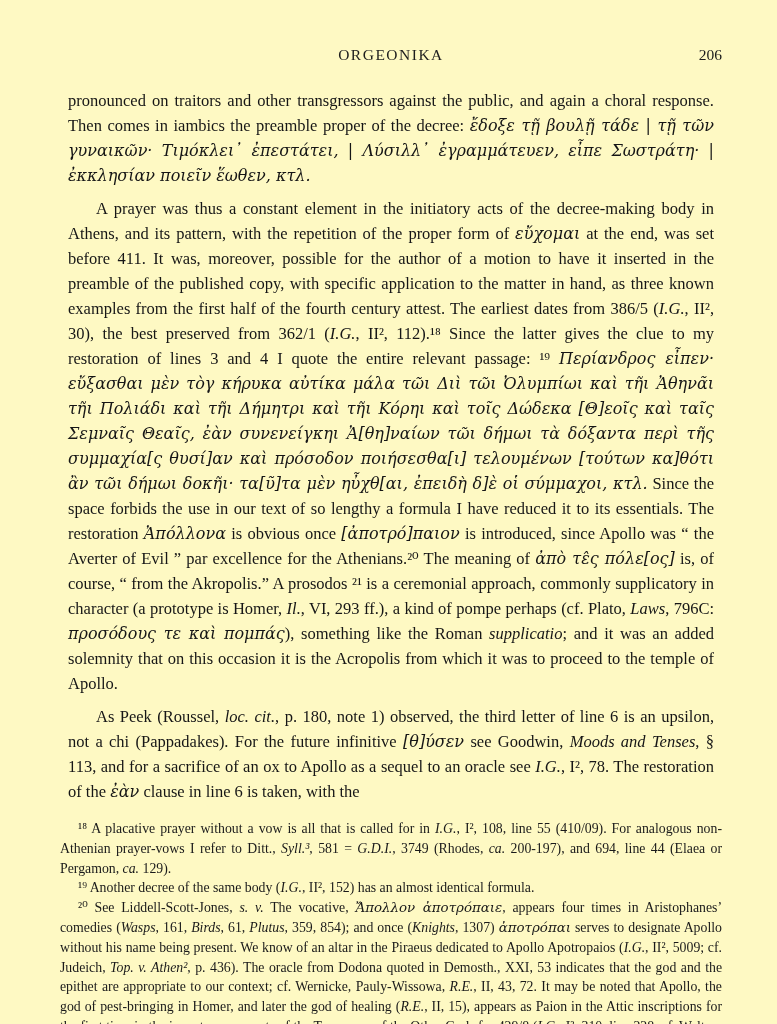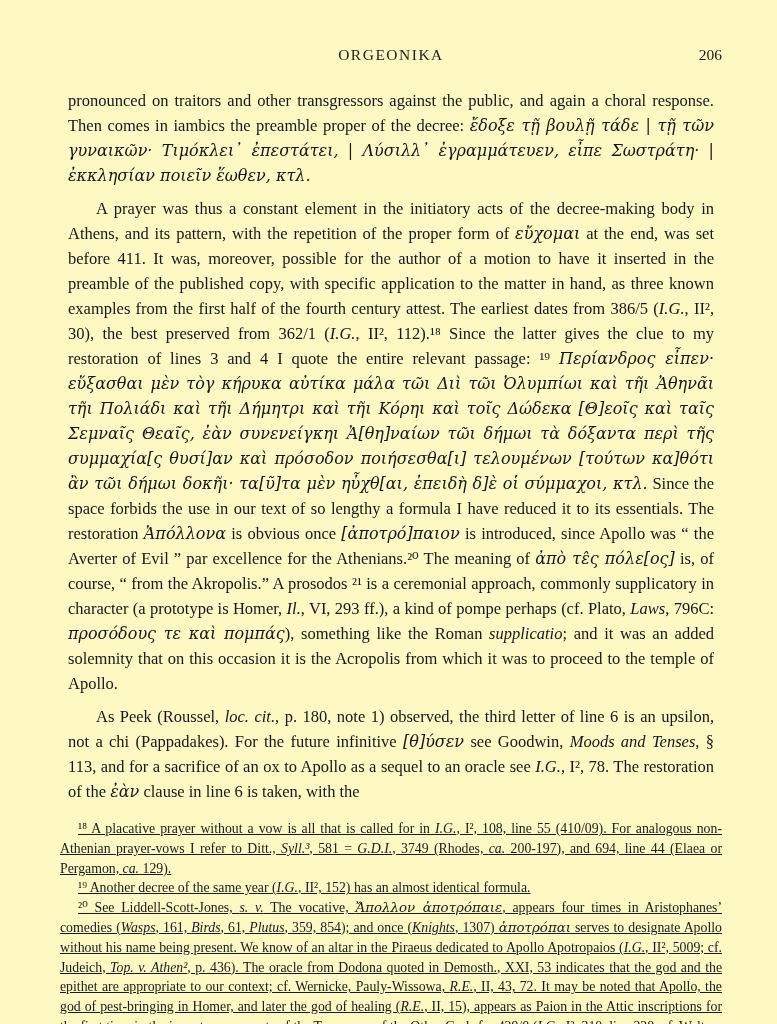--- a/index.html
+++ b/index.html
@@ -54,21 +54,20 @@
   .footnotes {
     margin-top: 15px;
     font-size: 13.8px;
     line-height: 19.8px;
     text-align: justify;
     color: #1a1a1a;
   }
   .footnotes p.fn {
     margin: 0;
     text-indent: 18px;
-    text-decoration: underline;
   }
   
   .g {
     font-family: "DejaVu Serif", "Liberation Serif", serif;
     font-style: italic;
     font-size: 0.97em;
   }
   
   .i {
     font-style: italic;
@@ -85,18 +84,18 @@
   </div>
 
   <div class="main">
     <p class="para noindent"><span>pronounced on traitors and other transgressors against the public, and again a choral response.  Then comes in iambics the preamble proper of the decree: </span><span class="g">ἔδοξε τῇ βουλῇ τάδε | τῇ τῶν γυναικῶν· Τιμόκλει᾽ ἐπεστάτει, | Λύσιλλ᾽ ἐγραμμάτευεν, εἶπε Σωστράτη· | ἐκκλησίαν ποιεῖν ἕωθεν, κτλ.</span></p>
     <p class="para"><span>A prayer was thus a constant element in the initiatory acts of the decree-making body in Athens, and its pattern, with the repetition of the proper form of </span><span class="g">εὔχομαι</span><span> at the end, was set before 411.  It was, moreover, possible for the author of a motion to have it inserted in the preamble of the published copy, with specific application to the matter in hand, as three known examples from the first half of the fourth century attest.  The earliest dates from 386/5 (</span><span class="i">I.G.</span><span>, II², 30), the best preserved from 362/1 (</span><span class="i">I.G.</span><span>, II², 112).¹⁸  Since the latter gives the clue to my restoration of lines 3 and 4 I quote the entire relevant passage: ¹⁹ </span><span class="g">Περίανδρος εἶπεν· εὔξασθαι μὲν τὸγ κήρυκα αὐτίκα μάλα τῶι Διὶ τῶι Ὀλυμπίωι καὶ τῆι Ἀθηνᾶι τῆι Πολιάδι καὶ τῆι Δήμητρι καὶ τῆι Κόρηι καὶ τοῖς Δώδεκα [Θ]εοῖς καὶ ταῖς Σεμναῖς Θεαῖς, ἐὰν συνενείγκηι Ἀ[θη]ναίων τῶι δήμωι τὰ δόξαντα περὶ τῆς συμμαχία[ς θυσί]αν καὶ πρόσοδον ποιήσεσθα[ι] τελουμένων [τούτων κα]θότι ἂν τῶι δήμωι δοκῆι· τα[ῦ]τα μὲν ηὖχθ[αι, ἐπειδὴ δ]ὲ οἱ σύμμαχοι, κτλ.</span><span> Since the space forbids the use in our text of so lengthy a formula I have reduced it to its essentials.  The restoration </span><span class="g">Ἀπόλλονα</span><span> is obvious once </span><span class="g">[ἀποτρό]παιον</span><span> is introduced, since Apollo was “ the Averter of Evil ” par excellence for the Athenians.²⁰  The meaning of </span><span class="g">ἀπὸ τε̂ς πόλε[ος]</span><span> is, of course, “ from the Akropolis.”  A prosodos ²¹ is a ceremonial approach, commonly supplicatory in character (a prototype is Homer, </span><span class="i">Il.</span><span>, VI, 293 ff.), a kind of pompe perhaps (cf. Plato, </span><span class="i">Laws</span><span>, 796C: </span><span class="g">προσόδους τε καὶ πομπάς</span><span>), something like the Roman </span><span class="i">supplicatio</span><span>; and it was an added solemnity that on this occasion it is the Acropolis from which it was to proceed to the temple of Apollo.</span></p>
     <p class="para"><span>As Peek (Roussel, </span><span class="i">loc. cit.</span><span>, p. 180, note 1) observed, the third letter of line 6 is an upsilon, not a chi (Pappadakes).  For the future infinitive </span><span class="g">[θ]ύσεν</span><span> see Goodwin, </span><span class="i">Moods and Tenses</span><span>, § 113, and for a sacrifice of an ox to Apollo as a sequel to an oracle see </span><span class="i">I.G.</span><span>, I², 78.  The restoration of the </span><span class="g">ἐὰν</span><span> clause in line 6 is taken, with the</span></p>
   </div>
 
   <div class="footnotes">
     <p class="fn"><span>¹⁸ A placative prayer without a vow is all that is called for in </span><span class="i">I.G.</span><span>, I², 108, line 55 (410/09).  For analogous non-Athenian prayer-vows I refer to Ditt., </span><span class="i">Syll.³</span><span>, 581 = </span><span class="i">G.D.I.</span><span>, 3749 (Rhodes, </span><span class="i">ca.</span><span> 200-197), and 694, line 44 (Elaea or Pergamon, </span><span class="i">ca.</span><span> 129).</span></p>
-    <p class="fn"><span>¹⁹ Another decree of the same year (</span><span class="i">I.G.</span><span>, II², 152) has an almost identical formula.</span></p>
+    <p class="fn"><span>¹⁹ Another decree of the same body (</span><span class="i">I.G.</span><span>, II², 152) has an almost identical formula.</span></p>
     <p class="fn"><span>²⁰ See Liddell-Scott-Jones, </span><span class="i">s. v.</span><span>  The vocative, </span><span class="g">Ἄπολλον ἀποτρόπαιε</span><span>, appears four times in Aristophanes’ comedies (</span><span class="i">Wasps</span><span>, 161, </span><span class="i">Birds</span><span>, 61, </span><span class="i">Plutus</span><span>, 359, 854); and once (</span><span class="i">Knights</span><span>, 1307) </span><span class="g">ἀποτρόπαι</span><span> serves to designate Apollo without his name being present.  We know of an altar in the Piraeus dedicated to Apollo Apotropaios (</span><span class="i">I.G.</span><span>, II², 5009; cf. Judeich, </span><span class="i">Top. v. Athen²</span><span>, p. 436).  The oracle from Dodona quoted in Demosth., XXI, 53 indicates that the god and the epithet are appropriate to our context; cf. Wernicke, Pauly-Wissowa, </span><span class="i">R.E.</span><span>, II, 43, 72.  It may be noted that Apollo, the god of pest-bringing in Homer, and later the god of healing (</span><span class="i">R.E.</span><span>, II, 15), appears as Paion in the Attic inscriptions for the first time in the inventory-accounts of the Treasurers of the Other Gods for 429/8 (</span><span class="i">I.G.</span><span>, I², 310, line 228; cf. Walton, </span><span class="i">Harv. Stud. Class. Phil.</span><span>, XLVI, 1935, pp. 174 ff.).</span></p>
     <p class="fn"><span>²¹ There was a type of hymn for </span><span class="g">πρόσοδοι</span><span>; cf. Schmid-Stälin, </span><span class="i">Gr. Lit.</span><span>, I, 1, p. 340.  In note 6 they cite examples of these processionals.</span></p>
   </div>
 
 </div>
 
 </body></html>

